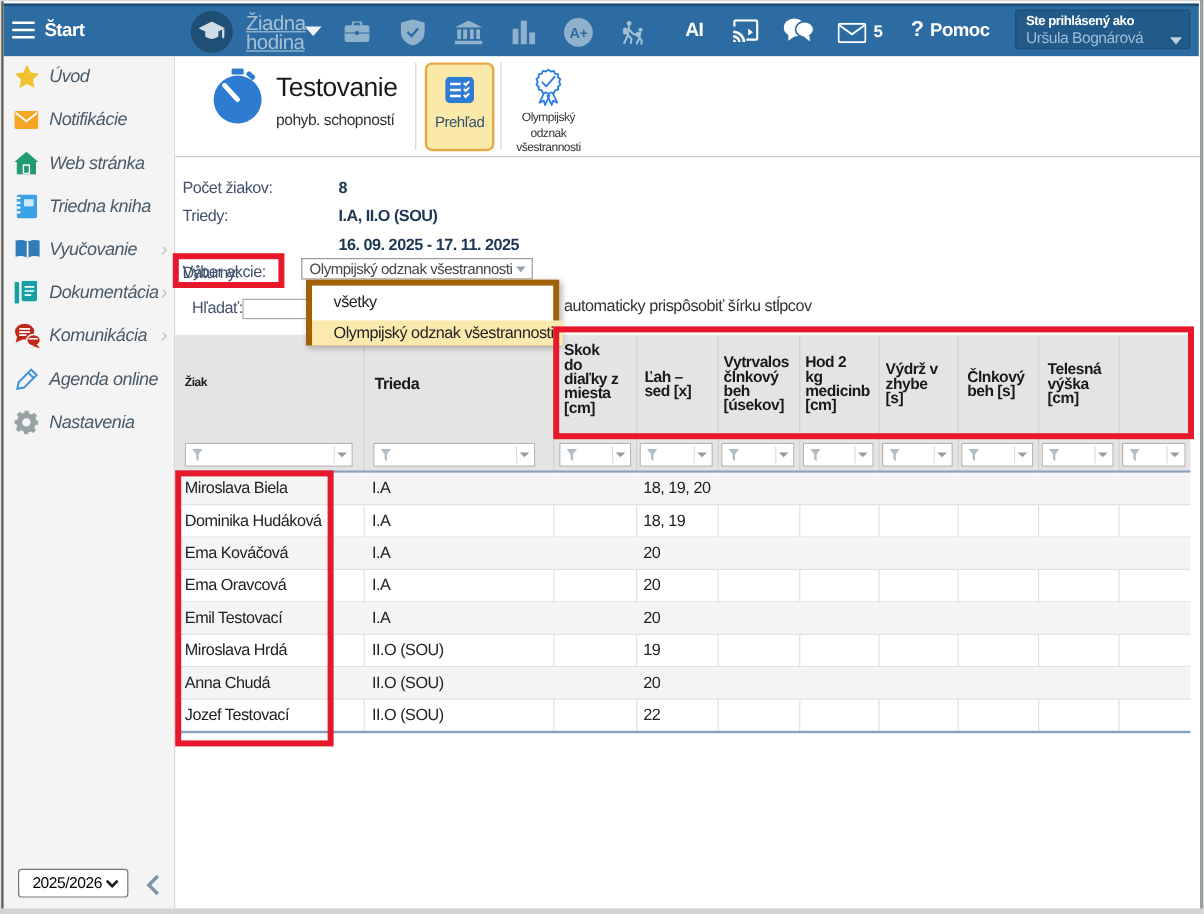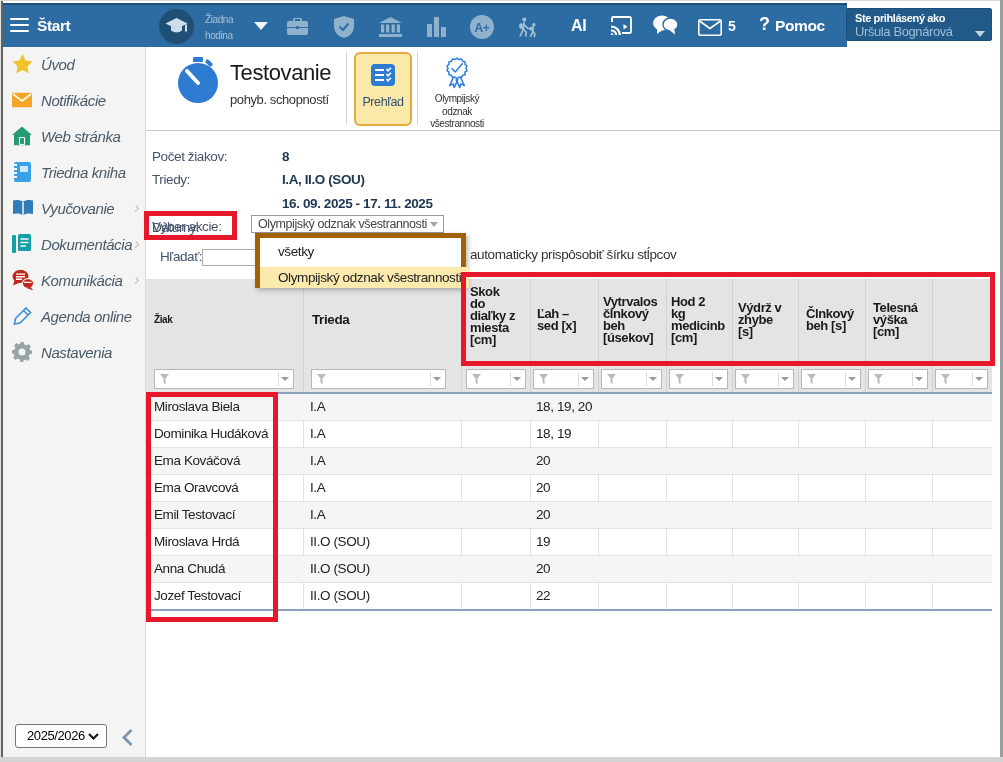--- a/index.html
+++ b/index.html
@@ -8,25 +8,25 @@
 .abs { position:absolute; }
 
 
 #frame-top { left:0; top:0; width:1003px; height:1px; background:#d8d8d8; }
 #frame-left1 { left:0; top:0; width:1px; height:762px; background:#e3e3e3; }
 #frame-left2 { left:1px; top:1px; width:2px; height:760px; background:#60635a; }
 #frame-right { left:1000px; top:0; width:3px; height:762px; background:#9aa0a0; }
 #frame-bottom { left:0; top:757px; width:1003px; height:5px; background:#d4d4d4; }
 
 
-#topbar { left:3px; top:3px; width:844px; height:44px; background:#2d6ca2; border-top:2px solid #1d4e78; }
+#topbar { left:3px; top:3px; width:996px; height:44px; background:#2d6ca2; border-top:2px solid #1d4e78; }
 #topbar .wh { color:#ffffff; }
 #hamburger div { position:absolute; left:0; width:19px; height:2px; background:#ffffff; border-radius:1px; }
 #circcap { left:156px; top:4px; width:35px; height:35px; border-radius:50%; background:#204f75; }
-#zhod { left:202px; top:7px; color:#a6c1d6; font-size:10px; line-height:16px; }
+#zhod { left:202px; top:7px; color:#a6c1d6; font-size:17px; line-height:16px;text-decoration:underline; }
 #userbox { left:843px; top:3px; width:146px; height:33px; background:#215988; border:1px solid #1a4d77; border-radius:2px; }
 
 
 #sidebar { left:3px; top:47px; width:143px; height:710px; background:#f4f4f4; border-right:1px solid #d9d9d9; }
 .sbitem { position:absolute; left:0; width:143px; height:34px;font-style:italic; }
 .sbitem .txt { position:absolute; left:38px; top:50%; transform:translateY(-50%); font-size:15px; color:#4a5a68; }
 .sbitem .chev { position:absolute; left:131px; top:50%; transform:translateY(-50%); font-size:17px; color:#bfbfbf; }
 .sbitem svg { position:absolute; left:9px; top:50%; transform:translateY(-50%); }
 
 

